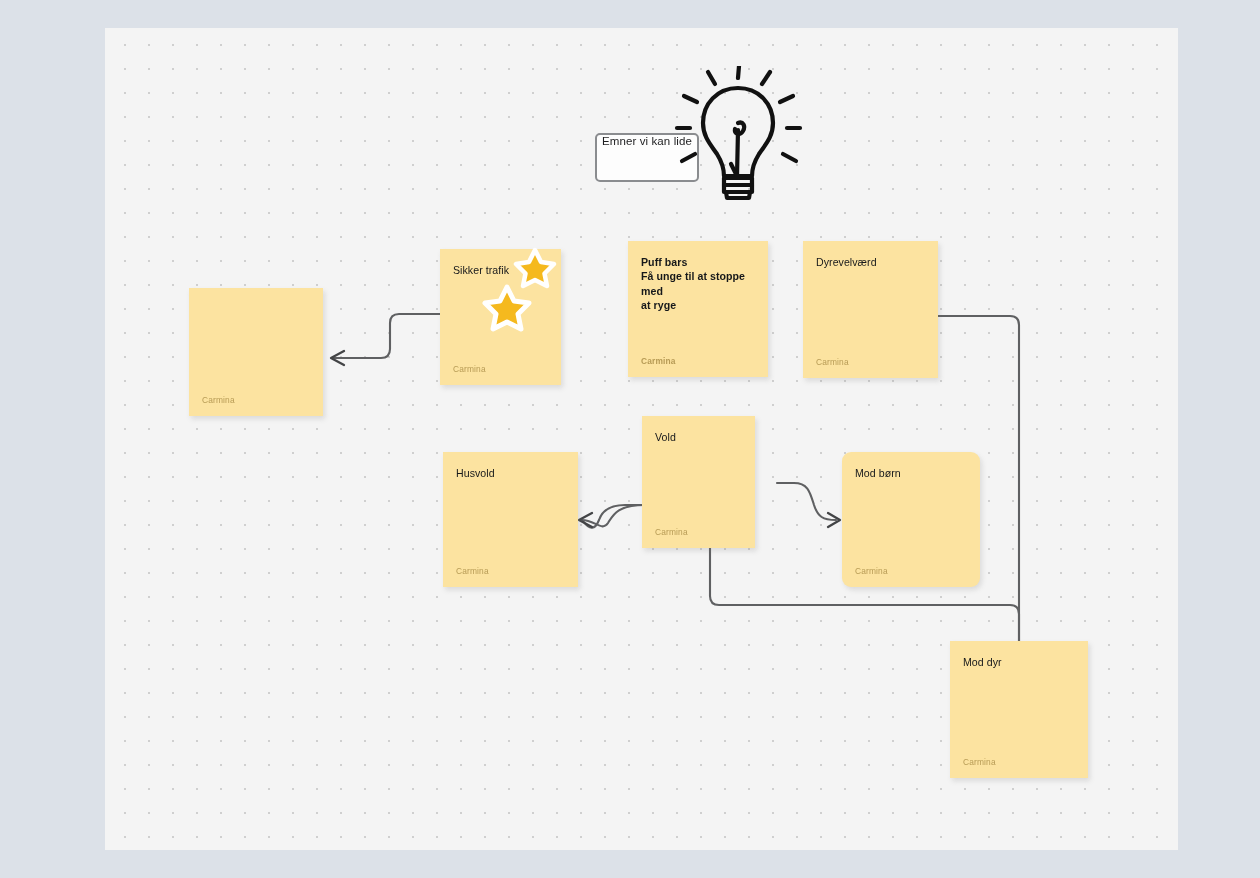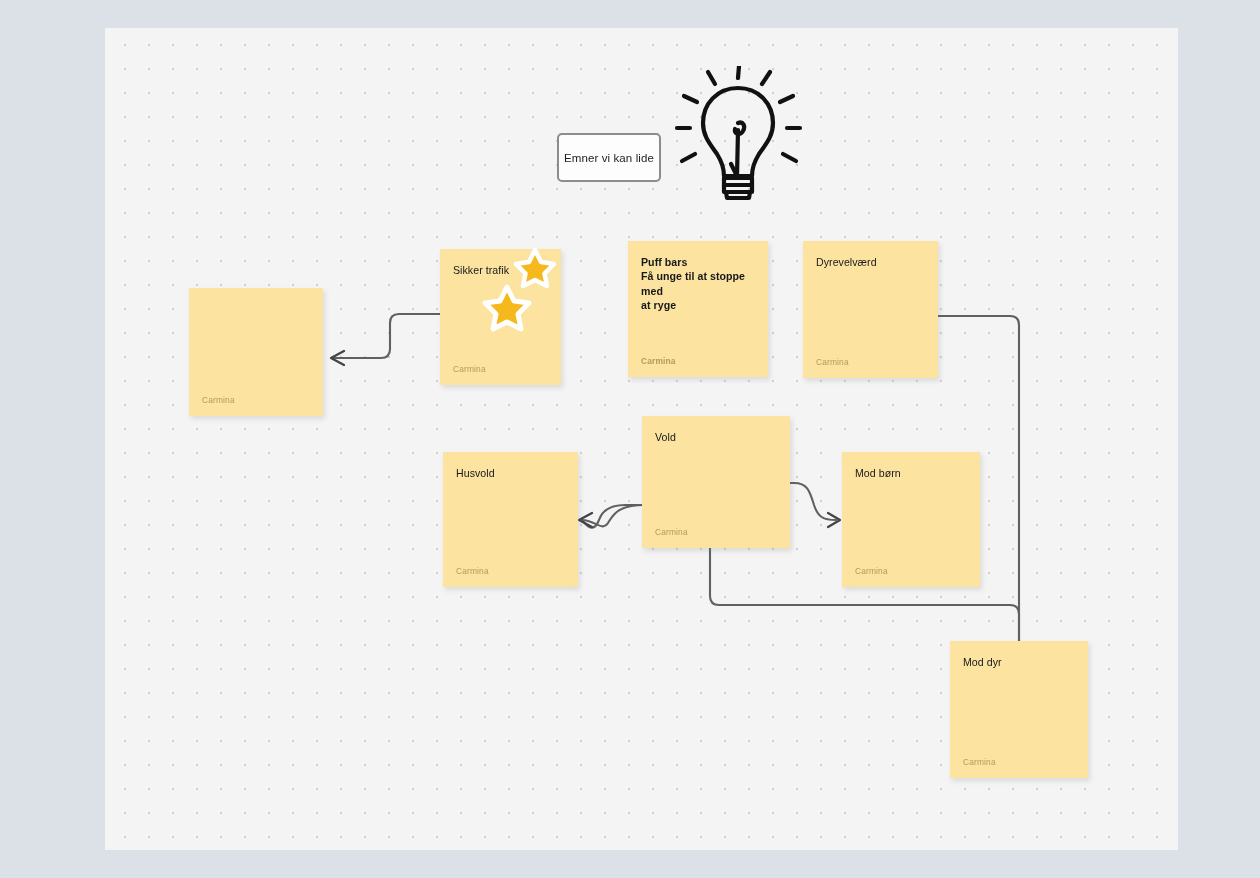--- a/index.html
+++ b/index.html
@@ -58,25 +58,26 @@
   }
 
   
   .title-box {
     position: absolute;
     box-sizing: border-box;
     background: #fdfdfd;
     border: 2px solid #8a8c8f;
     border-radius: 5px;
     display: flex;
-    align-items: center;
+    align-items: flex-start;
     justify-content: center;
     color: #1d1d1f;
     font-size: 11.5px;
     letter-spacing: .1px;
+    margin-left: 38px;
   }
 
   
   .note {
     position: absolute;
     box-sizing: border-box;
     background: #fce3a0;
     box-shadow: 2px 3px 5px rgba(120,120,120,.20);
     padding: 14px 13px 10px 13px;
     overflow: hidden;
@@ -200,26 +201,26 @@
     <div class="note" style="left:698px; top:213px; width:135px; height:137px;">
       <div class="note-body">Dyrevelværd</div>
       <div class="note-author">Carmina</div>
     </div>
 
     <div class="note" style="left:338px; top:424px; width:135px; height:135px;">
       <div class="note-body">Husvold</div>
       <div class="note-author">Carmina</div>
     </div>
 
-    <div class="note" style="left:537px; top:388px; width:148px; height:132px;">
+    <div class="note" style="left:537px; top:388px; width:113px; height:132px;">
       <div class="note-body">Vold</div>
       <div class="note-author">Carmina</div>
     </div>
 
-    <div class="note" style="left:737px; top:424px; width:138px; height:135px;">
+    <div class="note" style="left:737px; top:424px; width:138px; height:135px;border-radius:9px;">
       <div class="note-body">Mod børn</div>
       <div class="note-author">Carmina</div>
     </div>
 
     <div class="note" style="left:845px; top:613px; width:138px; height:137px;">
       <div class="note-body">Mod dyr</div>
       <div class="note-author">Carmina</div>
     </div>
 
   </div>

